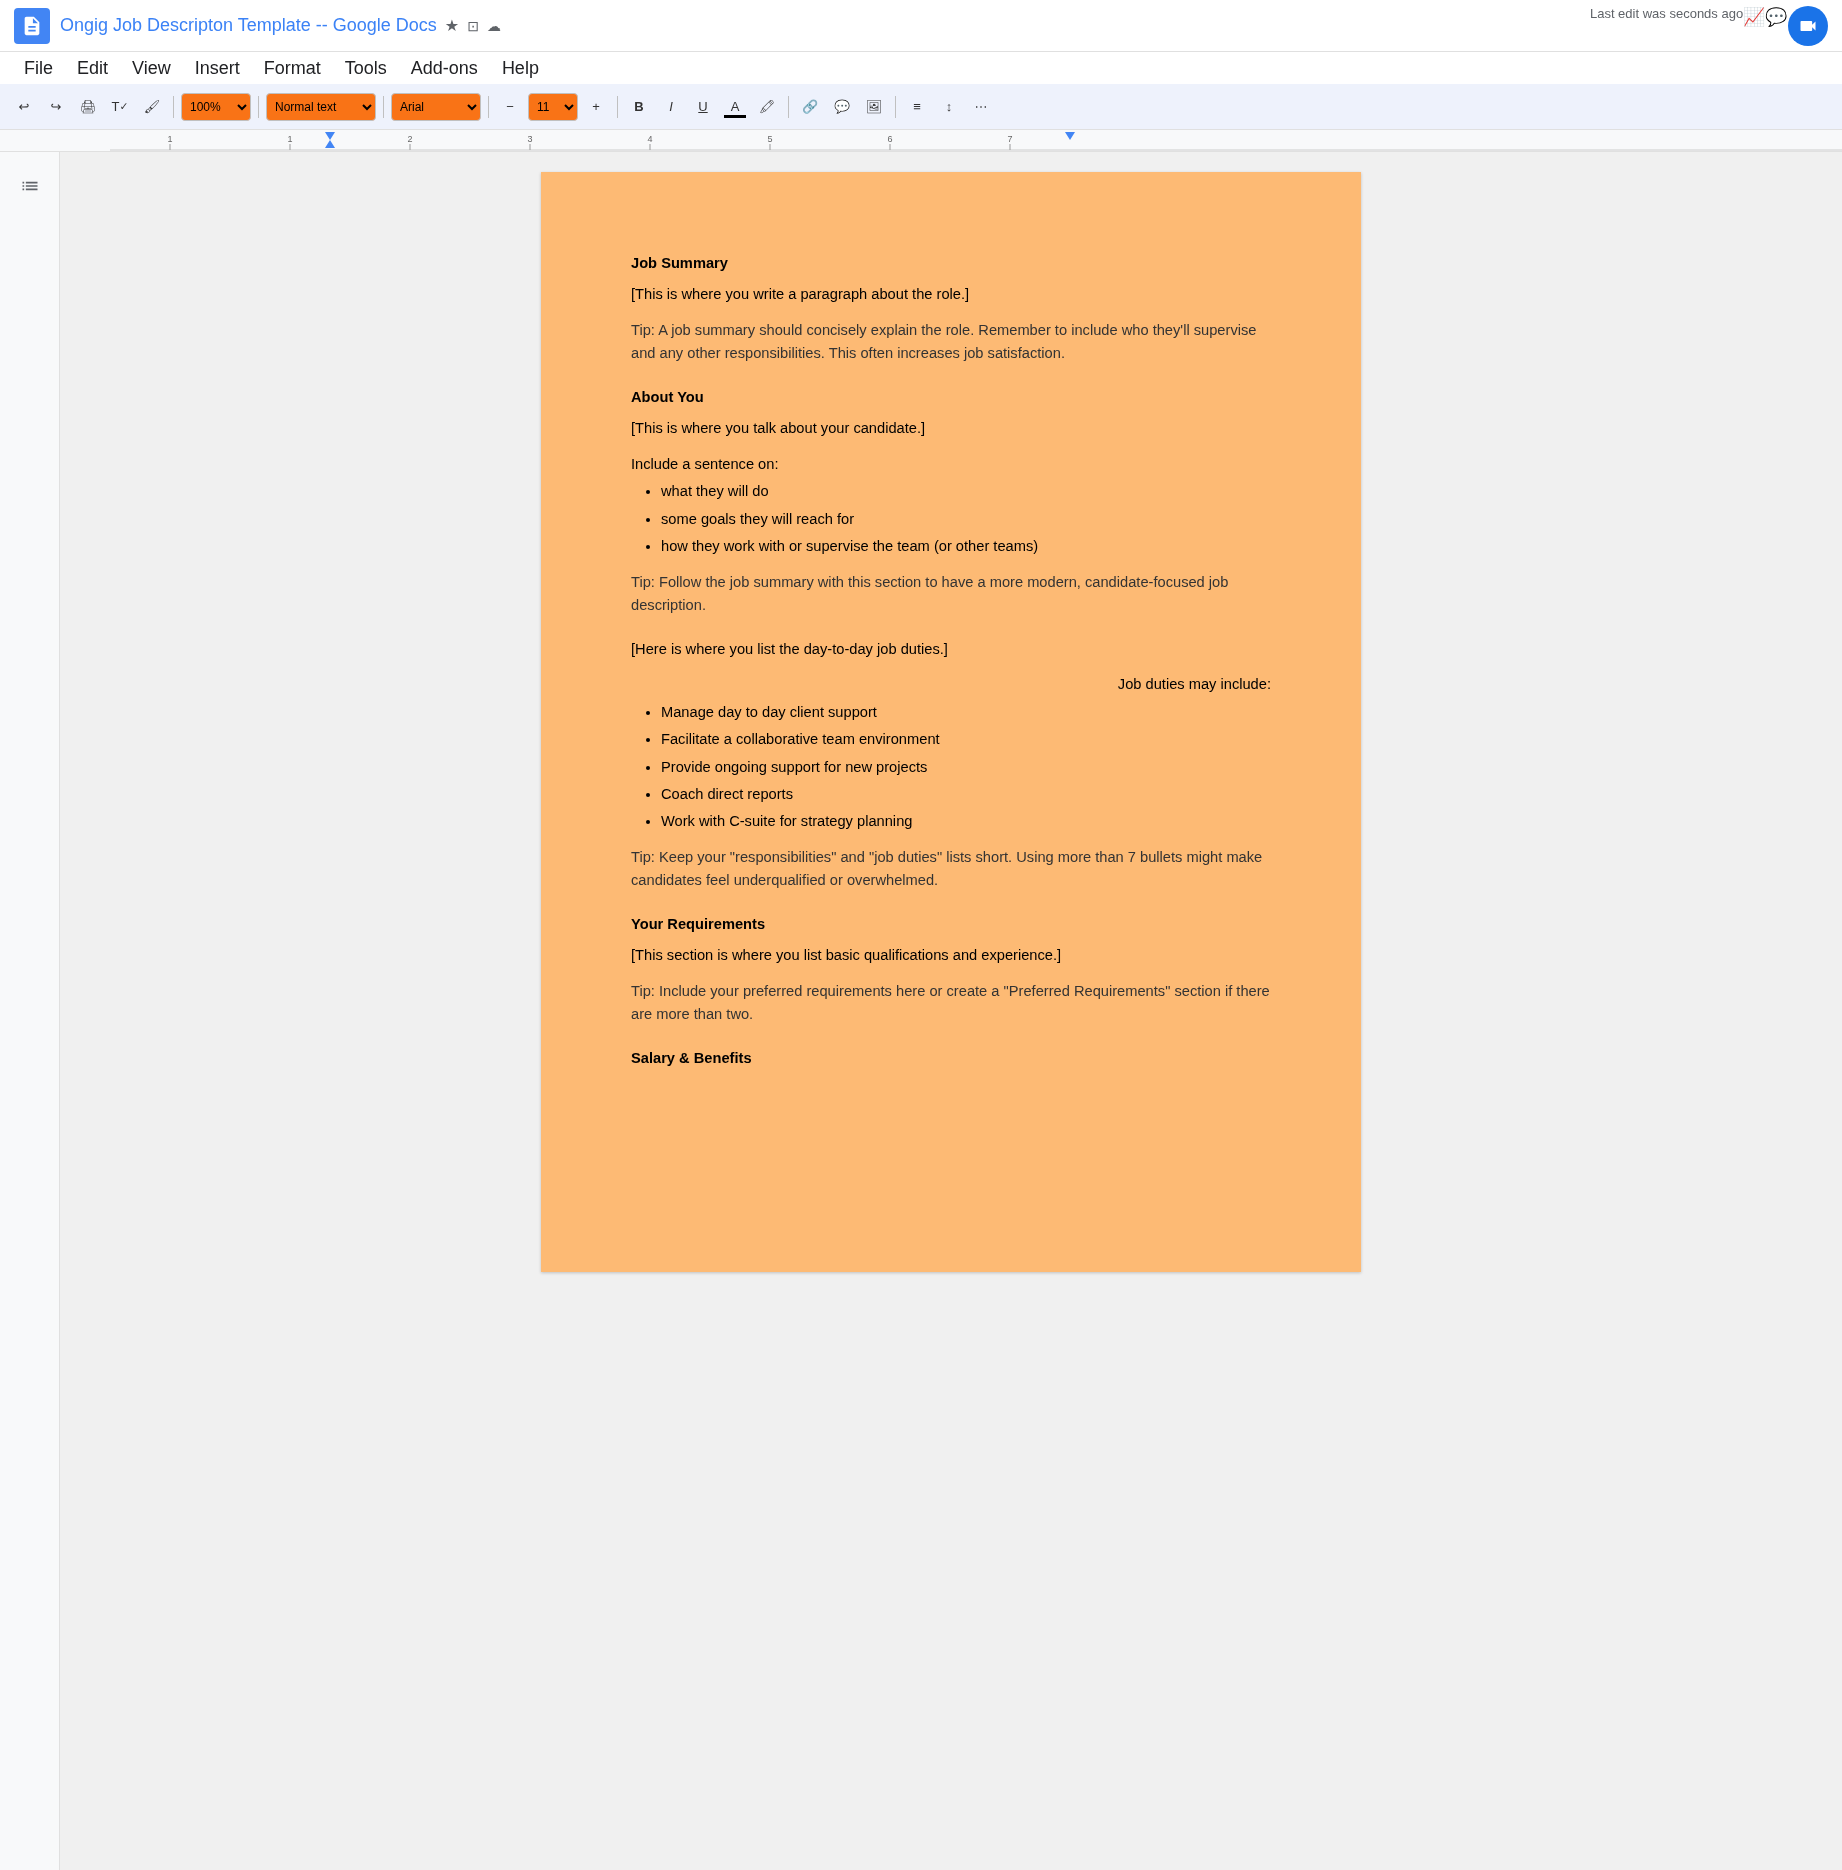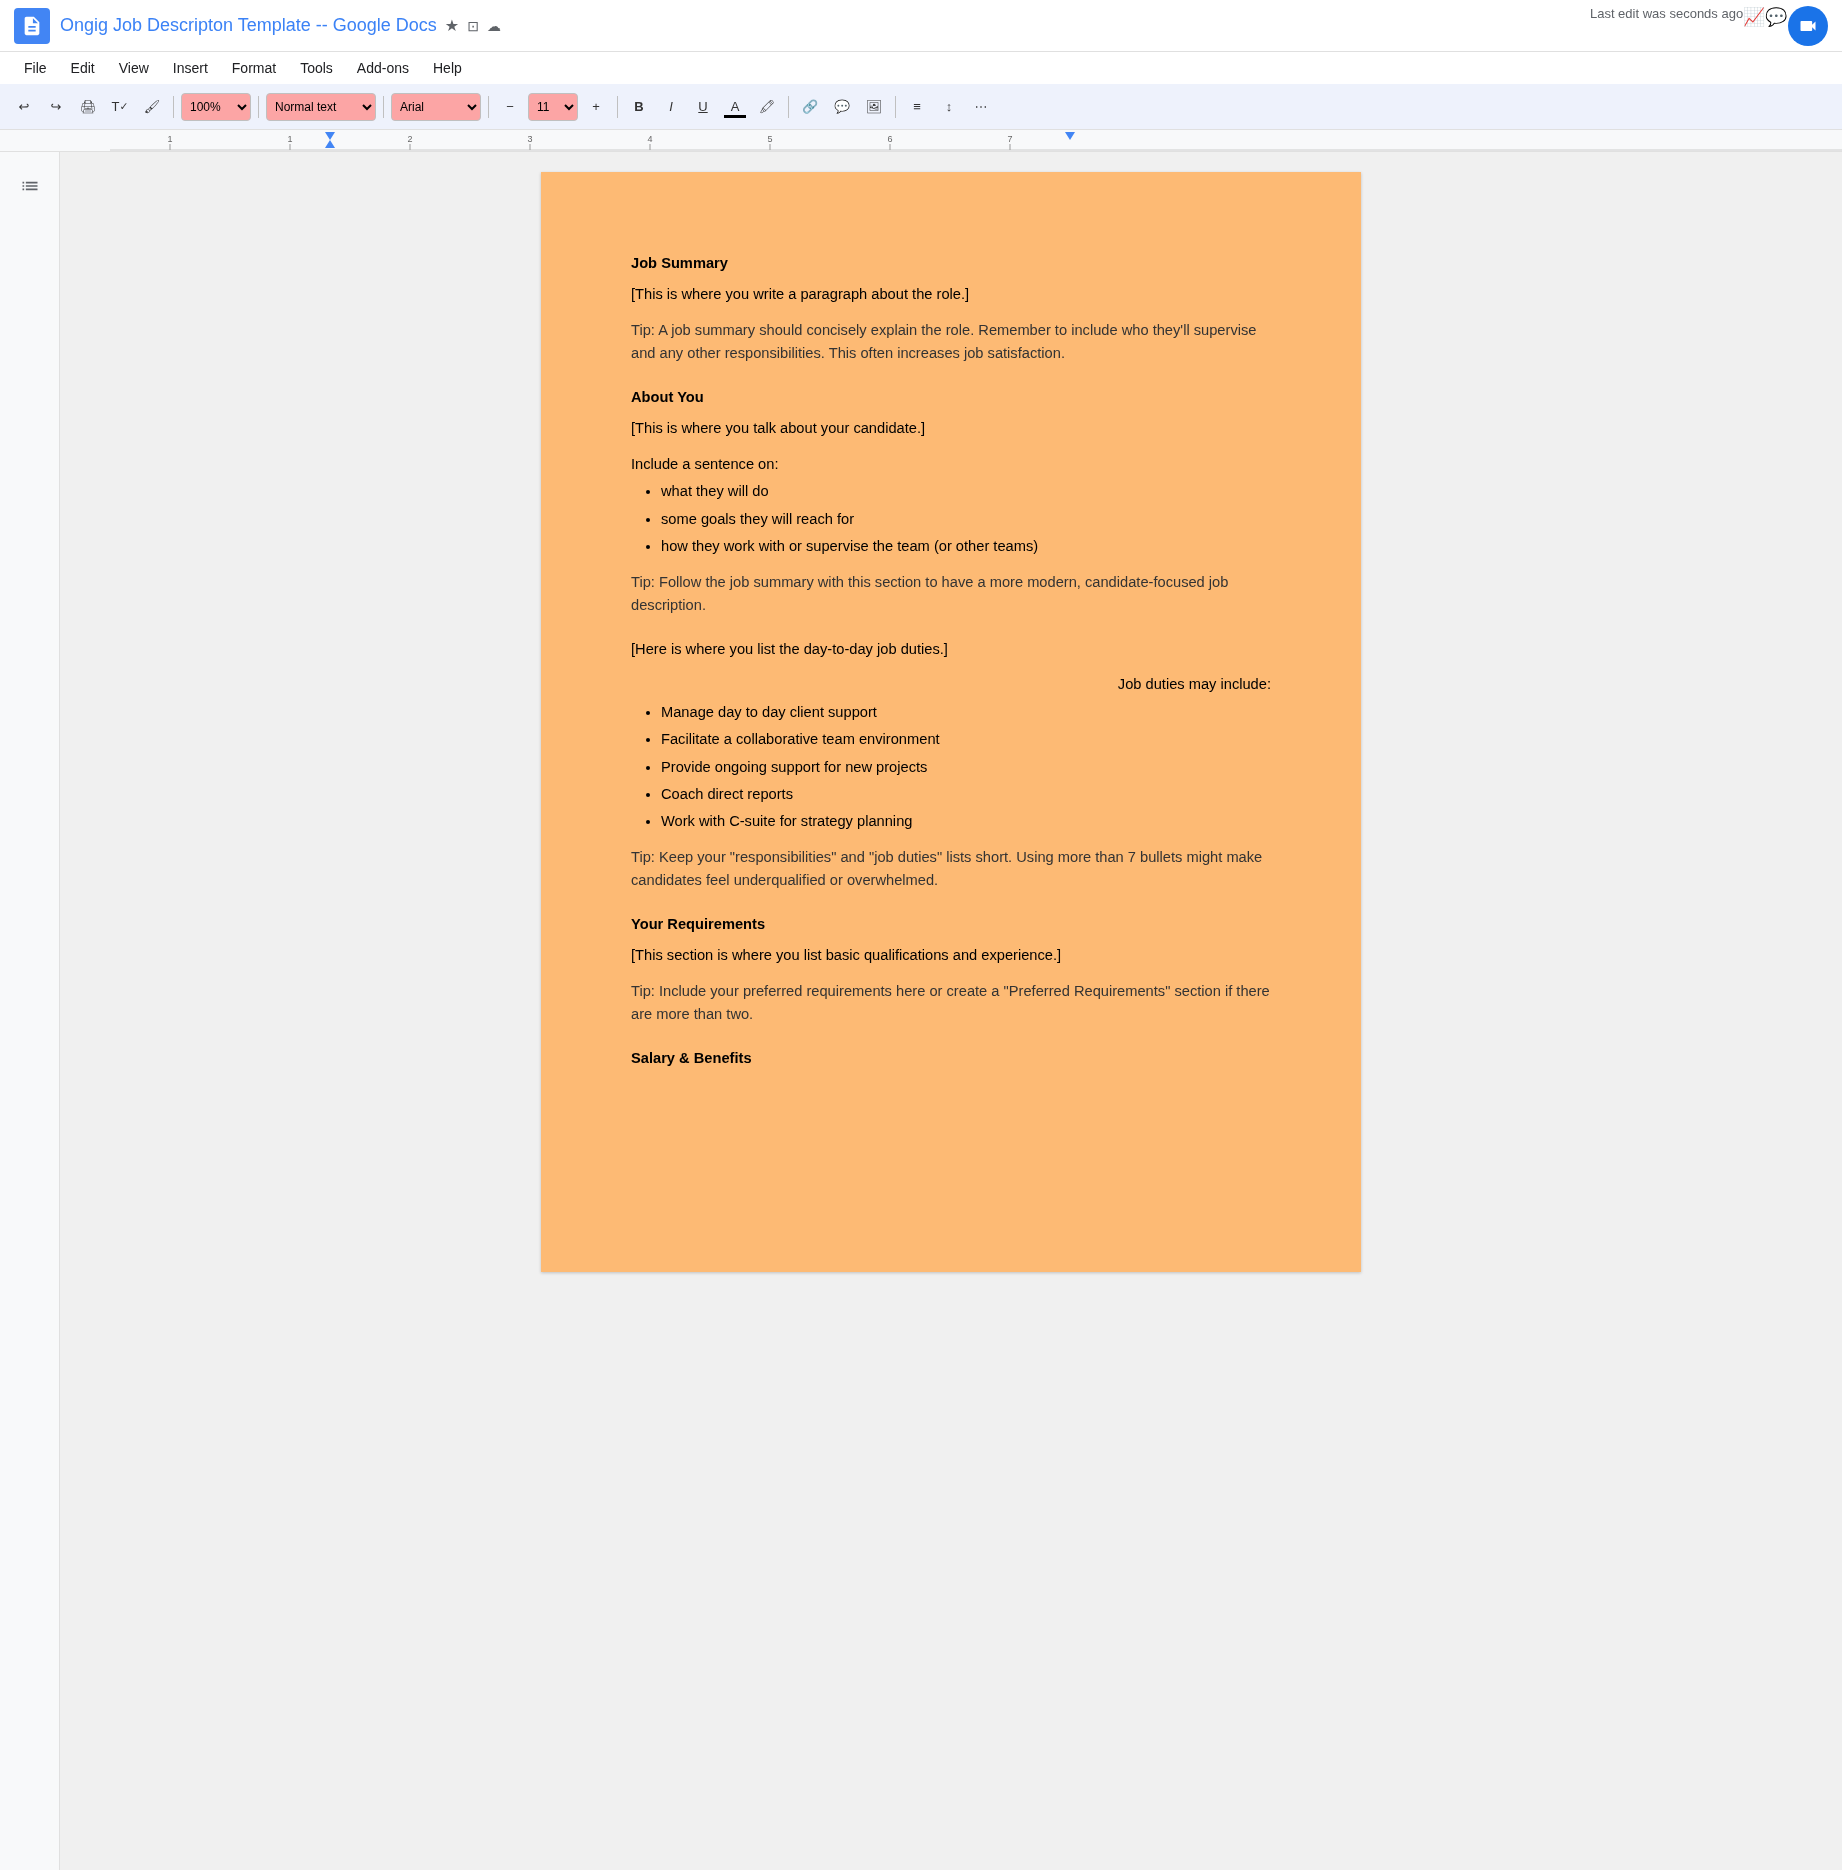--- a/index.html
+++ b/index.html
@@ -16,30 +16,30 @@
     .doc-title { font-size: 18px; color: #3b82f6; font-family: 'Google Sans', Arial, sans-serif; }
     .title-right { display: flex; align-items: flex-start; gap: 0; margin-left: auto; }
     .last-edit { font-size: 13px; color: #5f6368; }
     .meet-btn { width: 40px; height: 40px; background: #1a73e8; border-radius: 50%; display: flex; align-items: center; justify-content: center; }
 
     
     .menu-bar {
       display: flex; align-items: center; background: #fff; padding: 2px 14px;
       height: 32px; gap: 4px;
     }
-    .menu-item { font-size: 14px; color: #202124; padding: 4px 10px; cursor: pointer; border-radius: 4px; }
+    .menu-item { font-size: 18px; color: #202124; padding: 4px 10px; cursor: pointer; border-radius: 4px; }
 
     
     .toolbar {
       display: flex; align-items: center; background: #eef2fc; padding: 4px 10px;
       height: 46px; gap: 4px; border-bottom: 1px solid #e0e0e0; flex-wrap: nowrap;
     }
     .tb-btn { display: flex; align-items: center; justify-content: center; min-width: 28px; height: 28px; border-radius: 3px; cursor: pointer; color: #333; font-size: 13px; border: none; background: transparent; padding: 0 4px; }
     .tb-separator { width: 1px; height: 22px; background: #c0c0c0; margin: 0 3px; }
-    .tb-select { height: 28px; border: 1px solid #c0c0c0; border-radius: 4px; background: #fca5a5; font-size: 12px; padding: 0 4px; cursor: pointer; }
+    .tb-select { height: 28px; border: 1px solid #c0c0c0; border-radius: 4px; background: #f97316; font-size: 12px; padding: 0 4px; cursor: pointer; }
     .tb-zoom { width: 70px; }
     .tb-style { width: 110px; }
     .tb-font { width: 90px; }
     .tb-size { width: 50px; }
     .tb-bold { font-weight: bold; }
     .tb-italic { font-style: italic; }
     .tb-underline { text-decoration: underline; }
     .color-bar { position: absolute; bottom: 3px; left: 3px; right: 3px; height: 3px; background: #000; }
 
     

